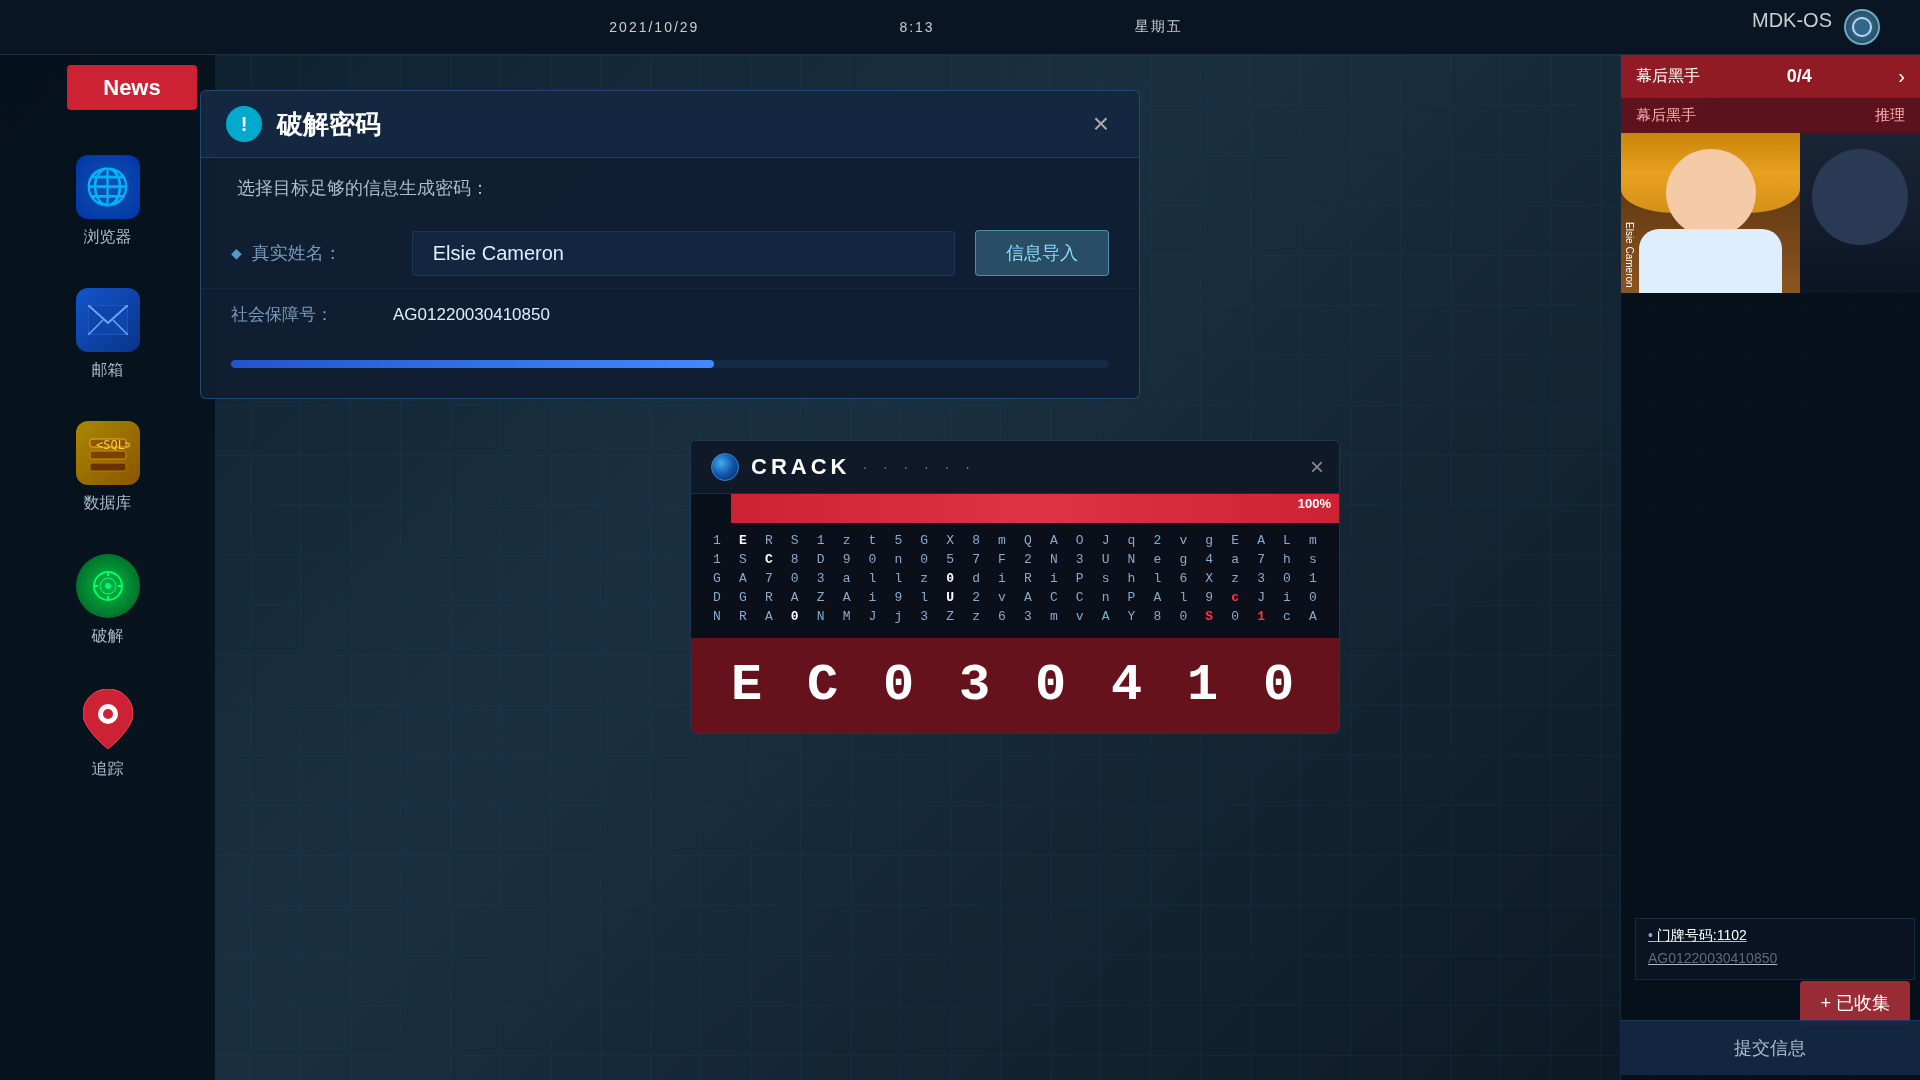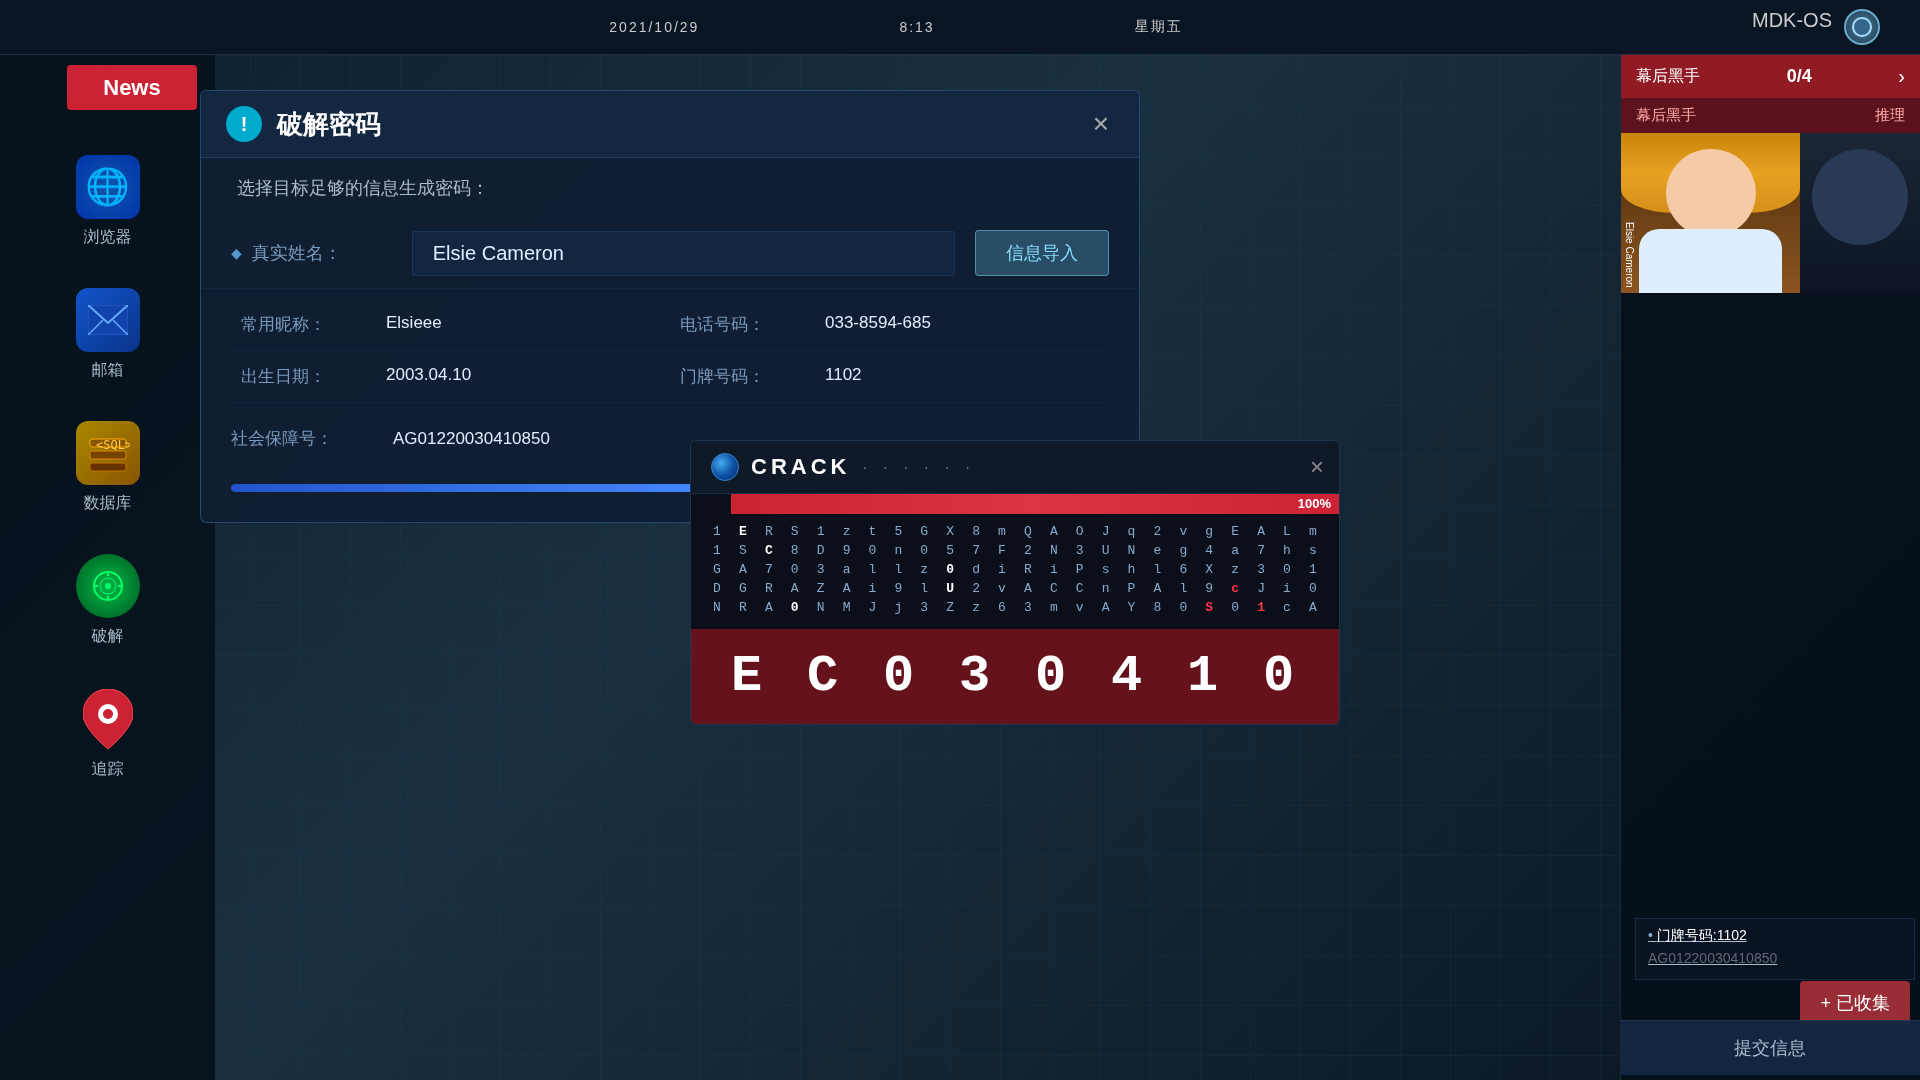--- a/index.html
+++ b/index.html
@@ -315,21 +315,21 @@
     .crack-close {
       position: absolute;
       right: 15px; top: 50%;
       transform: translateY(-50%);
       color: #888;
       font-size: 24px;
       cursor: pointer;
     }
 
     .crack-progress {
-      height: 20px;
+      height: 29px;
       background: linear-gradient(90deg, #cc2233, #dd3344, #cc2233);
       position: relative;
       margin-left: 40px;
     }
     .crack-progress-label {
       position: absolute;
       right: 8px; top: 2px;
       color: white;
       font-size: 13px;
       font-weight: bold;
@@ -541,38 +541,20 @@
   </div>
   <div class="dialog-subtitle">选择目标足够的信息生成密码：</div>
 
   <div class="info-row">
     <span class="info-diamond">◆</span>
     <span class="info-label">真实姓名：</span>
     <div class="info-value-box">Elsie Cameron</div>
     <button class="import-btn">信息导入</button>
   </div>
 
-  <div class="info-grid">
-    <div class="info-cell">
-      <span class="cell-label">常用昵称：</span>
-      <span class="cell-value">Elsieee</span>
-    </div>
-    <div class="info-cell">
-      <span class="cell-label">电话号码：</span>
-      <span class="cell-value">033-8594-685</span>
-    </div>
-    <div class="info-cell">
-      <span class="cell-label">出生日期：</span>
-      <span class="cell-value">2003.04.10</span>
-    </div>
-    <div class="info-cell">
-      <span class="cell-label">门牌号码：</span>
-      <span class="cell-value">1102</span>
-    </div>
-  </div>
 
   <div class="ssn-row">
     <span class="cell-label">社会保障号：</span>
     <span class="cell-value">AG01220030410850</span>
   </div>
 
   <div class="progress-bar-container">
     <div class="progress-bar-fill" style="width:55%;"></div>
   </div>
 </div>

